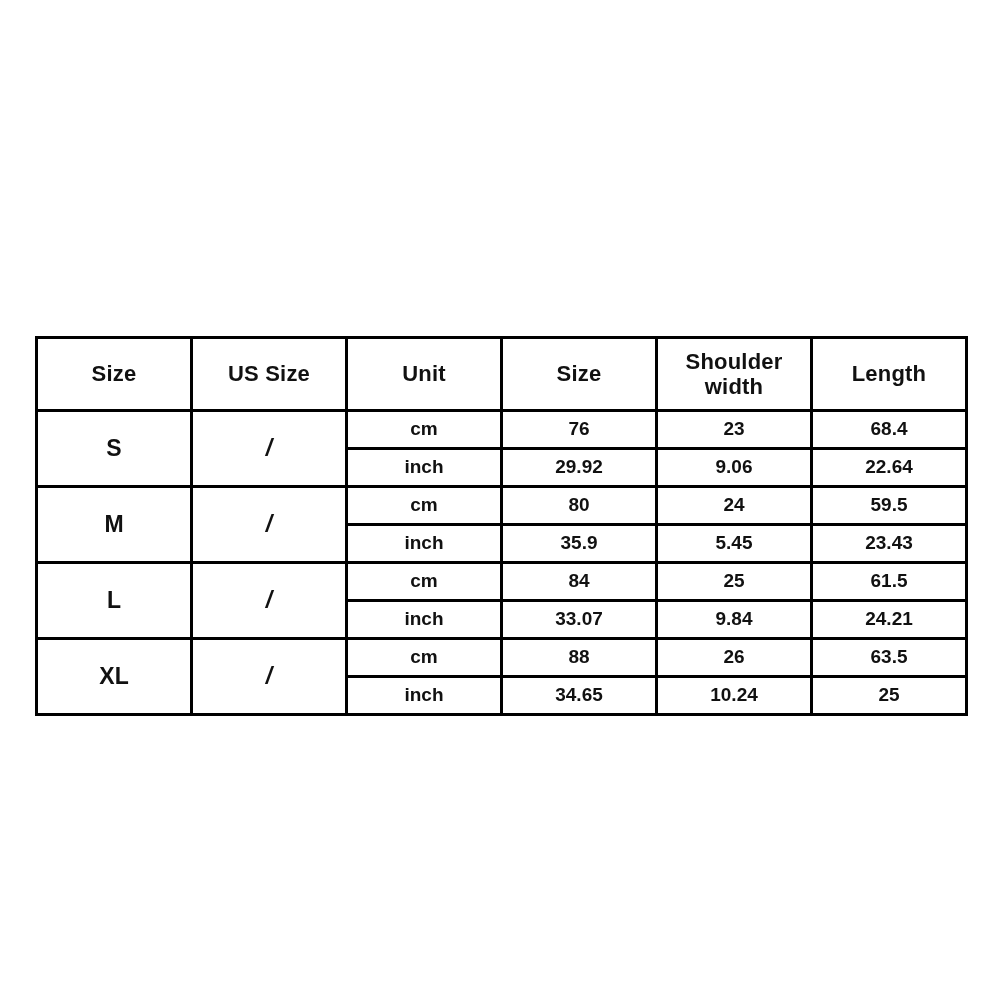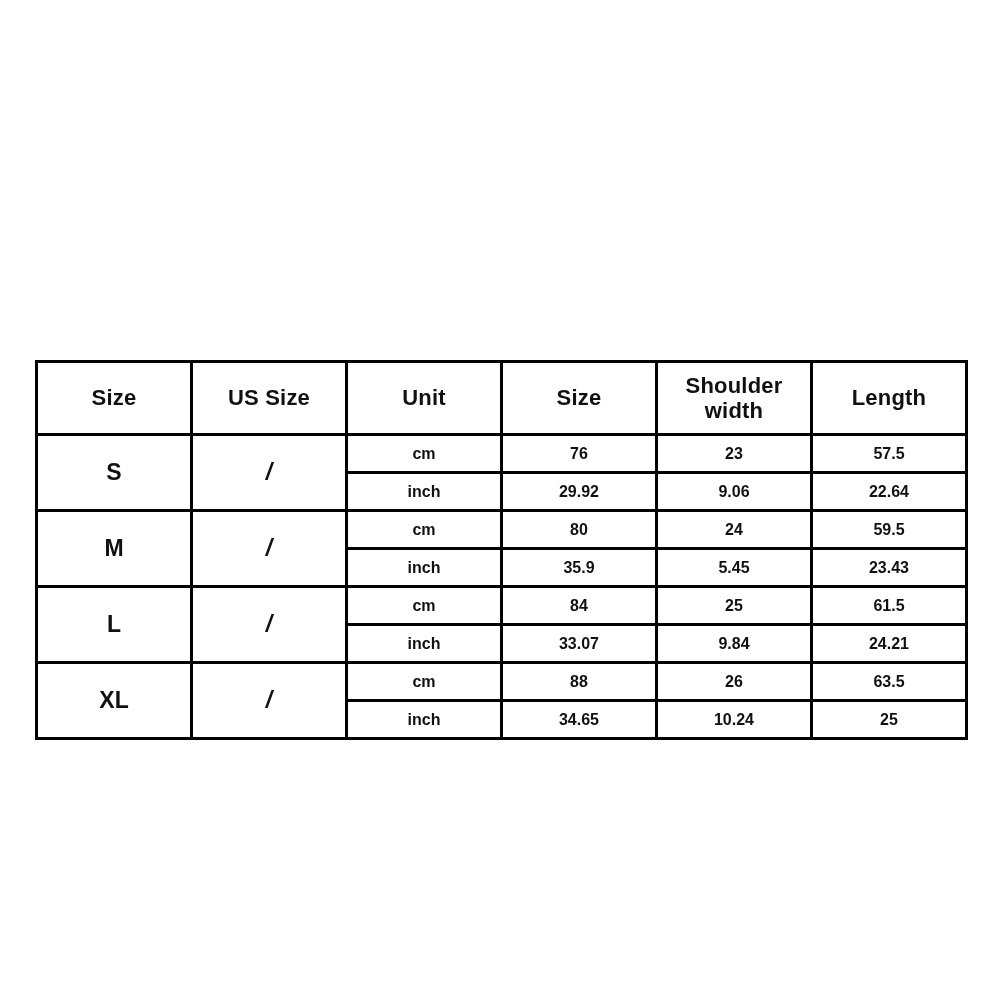--- a/index.html
+++ b/index.html
@@ -15,21 +15,21 @@
   #page {
     position: relative;
     width: 1000px;
     height: 1000px;
     background: #ffffff;
   }
 
   #size-chart-table {
     position: absolute;
     left: 35px;
-    top: 360px;
+    top: 336px;
     width: 930px;
     border-collapse: collapse;
     table-layout: fixed;
     background: #ffffff;
     border-radius: 30px;
   }
 
   #size-chart-table td,
   #size-chart-table th {
     border: 3px solid #000000;
@@ -52,21 +52,21 @@
   thead th {
     background: #9acd05;
     height: 70px;
     font-size: 22px;
     line-height: 1.15;
     letter-spacing: 0.2px;
   }
 
   tbody td {
     height: 35px;
-    font-size: 16px;
+    font-size: 19px;
     line-height: 1.1;
   }
 
   td.merged {
     font-size: 23px;
   }
 
   td.slash {
     font-size: 23px;
     font-style: italic;
@@ -102,21 +102,21 @@
     </thead>
 
     <tbody>
 
       <tr>
         <td class="merged" rowspan="2">S</td>
         <td class="slash" rowspan="2">/</td>
         <td>cm</td>
         <td>76</td>
         <td>23</td>
-        <td>57.5</td>
+        <td>68.4</td>
       </tr>
       <tr>
         <td>inch</td>
         <td>29.92</td>
         <td>9.06</td>
         <td>22.64</td>
       </tr>
 
       <tr>
         <td class="merged" rowspan="2">M</td>

